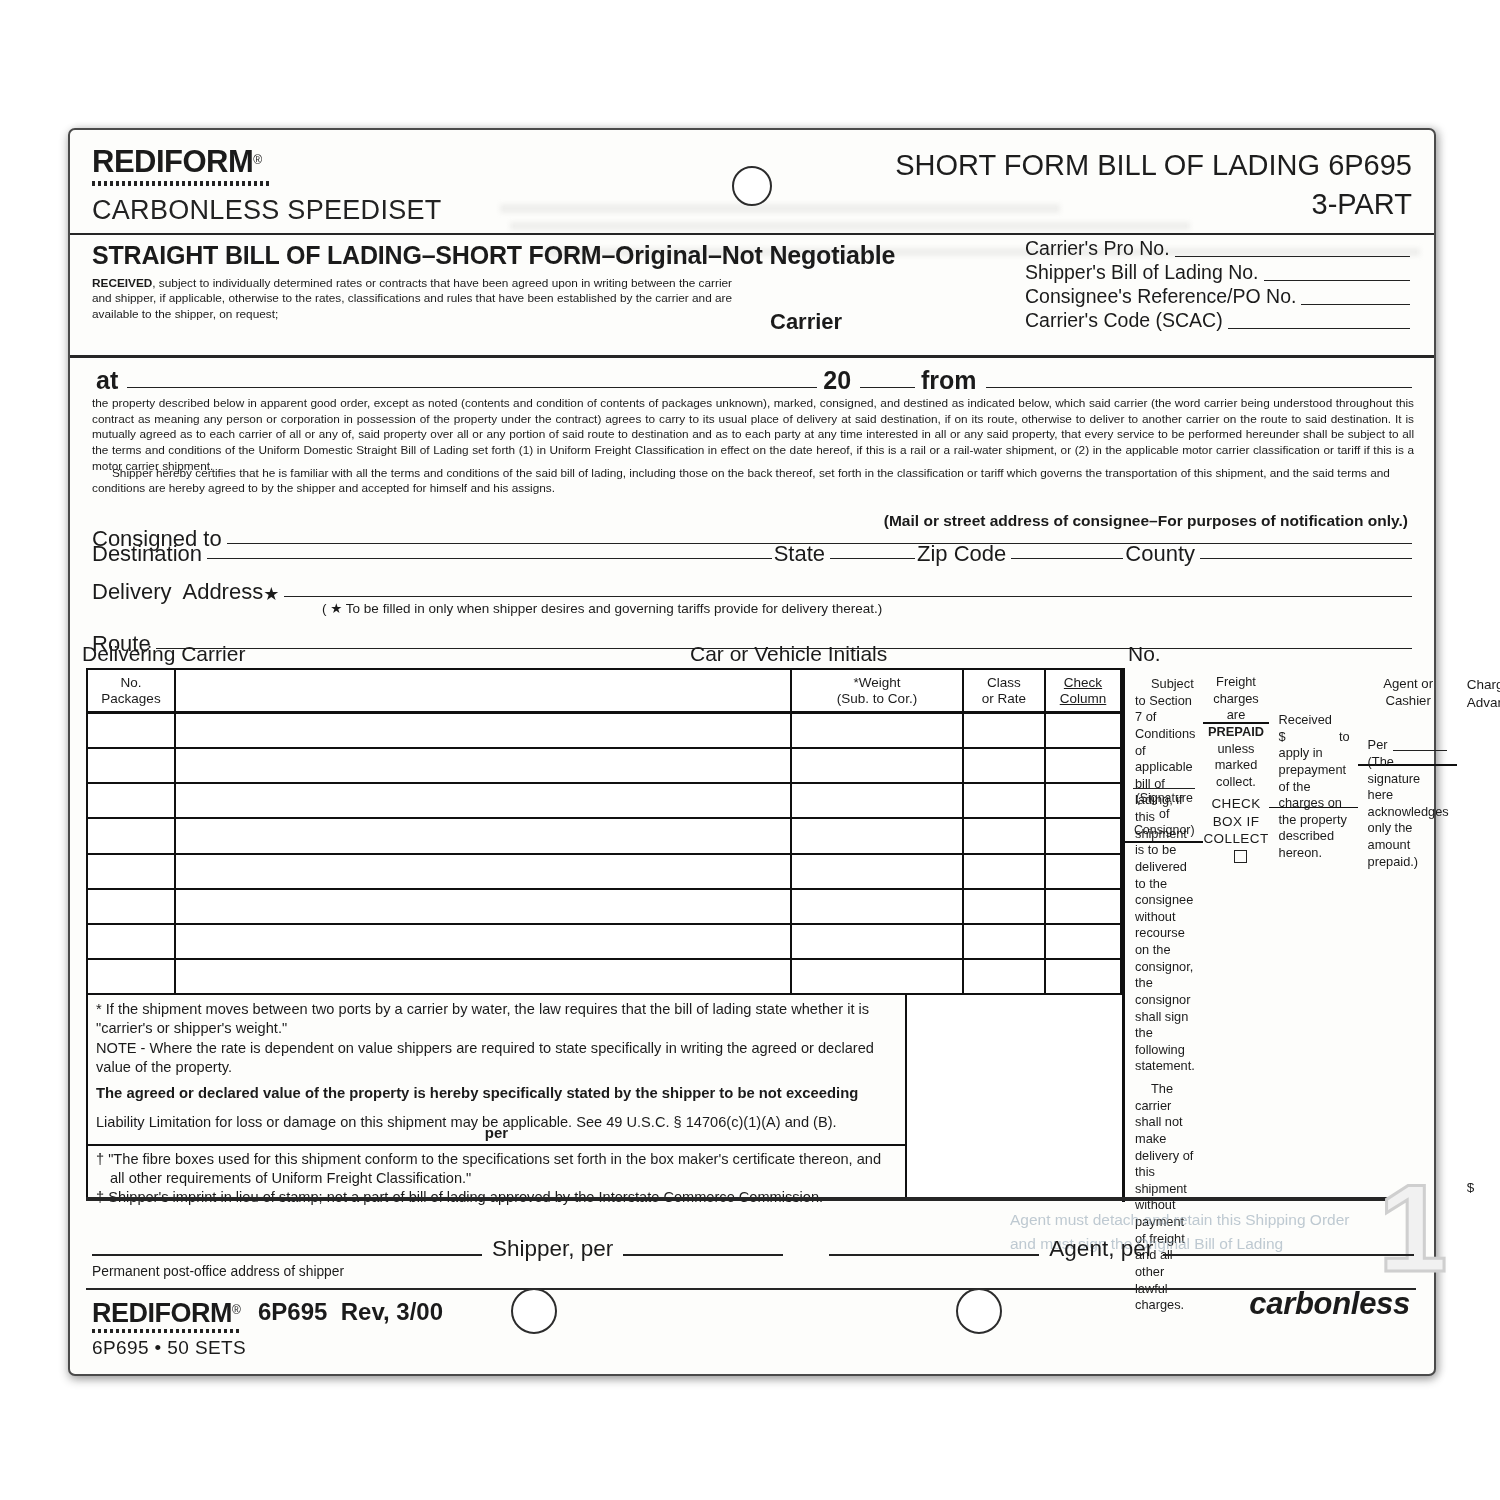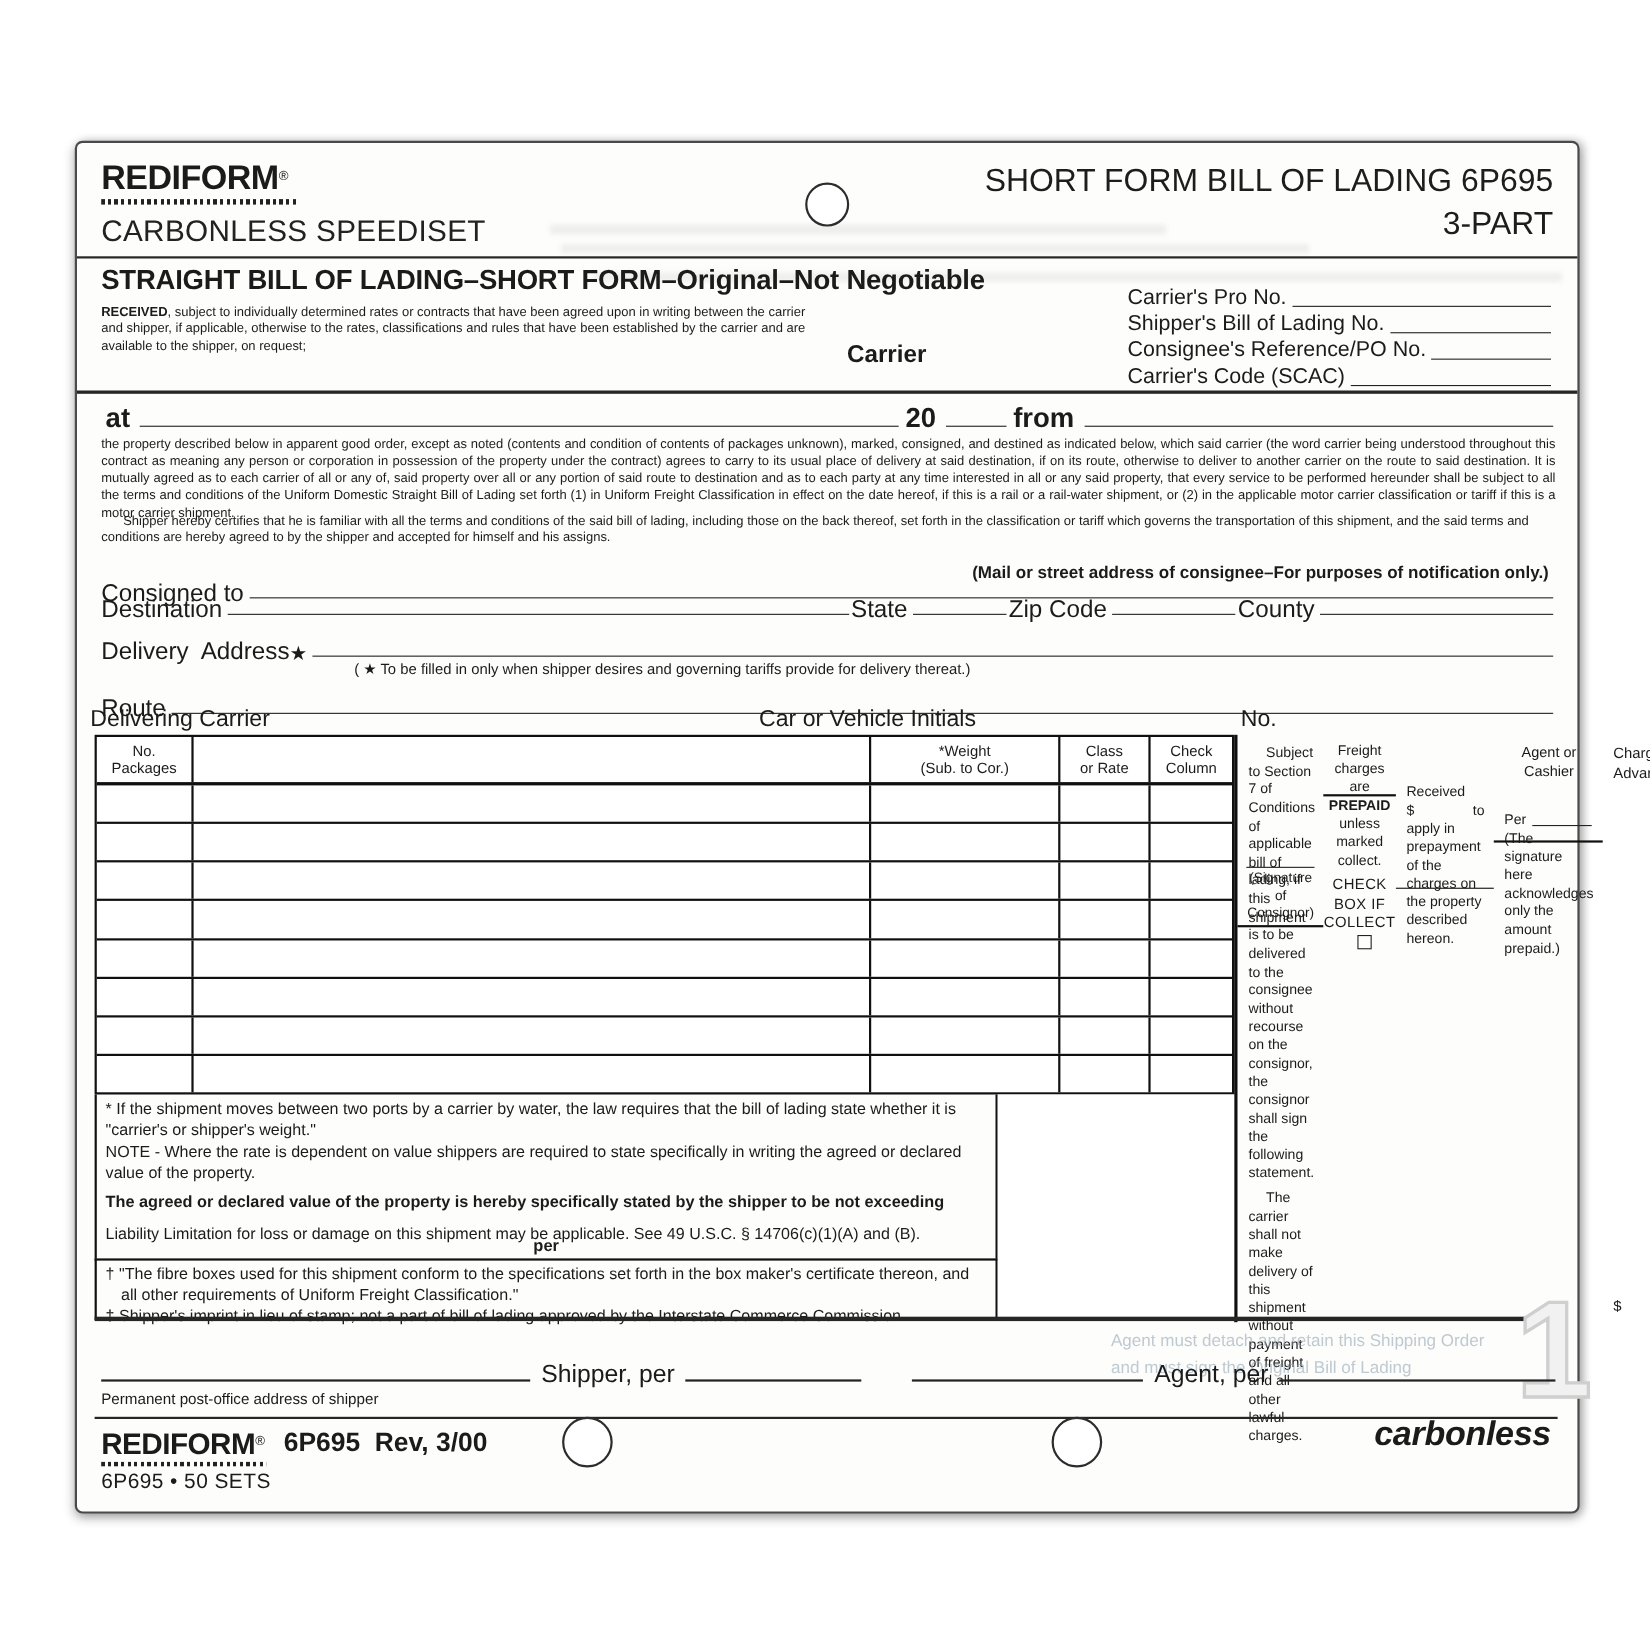--- a/index.html
+++ b/index.html
@@ -17,21 +17,21 @@
   .brand-reg{font-size:12px;vertical-align:8px;}
   .brand-dashes{width:178px;height:5px;margin-top:1px;
       background:repeating-linear-gradient(90deg,#222 0 3px,transparent 3px 6px);}
   .brand-sub{font-size:27px;margin-top:9px;letter-spacing:.3px;color:#222;}
   .hole{border-radius:50%;background:#fff;border:2.5px solid #2c2c2c;}
   .main-title{right:22px;top:16px;text-align:right;font-size:29px;line-height:1.35;color:#1d1d1d;}
   .rule{background:#262626;}
   .heading{left:22px;top:111px;font-size:25px;font-weight:bold;letter-spacing:-.2px;}
   .received{left:22px;top:146px;width:658px;font-size:11.8px;line-height:1.3;}
   .carrier-label{left:700px;top:179px;font-size:22px;font-weight:bold;}
-  .right-fields{left:955px;top:128px;width:387px;}
+  .right-fields{left:955px;top:106px;width:387px;}
   .rf-row{display:flex;align-items:flex-end;height:24px;font-size:19.5px;}
   .fill{flex:1;border-bottom:1.7px solid #222;margin:0 2px 3px 5px;}
 
   
   .at-line{left:22px;top:233px;width:1322px;display:flex;align-items:flex-end;height:28px;}
   .at-line .lbl{font-size:25px;font-weight:bold;margin-bottom:-4px;padding:0 4px;}
   .legal{left:22px;top:266px;width:1322px;font-size:11.8px;line-height:1.33;text-align:justify;}
   .certify{left:22px;top:336px;width:1322px;font-size:11.8px;line-height:1.3;text-indent:20px;}
 
   .fieldline{display:flex;align-items:flex-end;height:28px;font-size:22px;}
@@ -41,21 +41,21 @@
   .dc-label{font-size:21px;}
 
   
   .grid{left:16px;top:538px;width:1036px;height:327px;border:2.5px solid #101010;
         display:flex;flex-direction:column;background:#fff;}
   .t-head{display:flex;height:44px;border-bottom:3px solid #101010;}
   .t-row{display:flex;flex:1;border-top:2px solid #101010;}
   .t-row:first-of-type{border-top:none;}
   .hc,.tc{border-right:2px solid #101010;}
   .hc:last-child,.tc:last-child{border-right:none;}
-  .c1{width:88px;} .c2{flex:1;} .c3{width:172px;} .c4{width:82px;} .c5{width:74px;}
+  .c1{width:88px;} .c2{flex:1;} .c3{width:172px;} .c4{width:82px;} .c5{width:74px;text-decoration:underline;}
   .hc{display:flex;flex-direction:column;align-items:center;justify-content:center;
       font-size:13.5px;line-height:1.15;text-align:center;}
 
   
   .rightcol{left:1052px;top:538px;width:294px;height:534px;border-left:3.5px solid #101010;
             display:flex;flex-direction:row;font-size:12.8px;line-height:1.3;}
   .sec{position:relative;}
   .sec-a{height:175px;border-bottom:2.5px solid #101010;padding:8px 8px 0 10px;}
   .sec-a p{margin:0 0 6px 0;text-indent:16px;}
   .sig{position:absolute;bottom:3px;left:8px;right:8px;border-top:1.6px solid #222;

